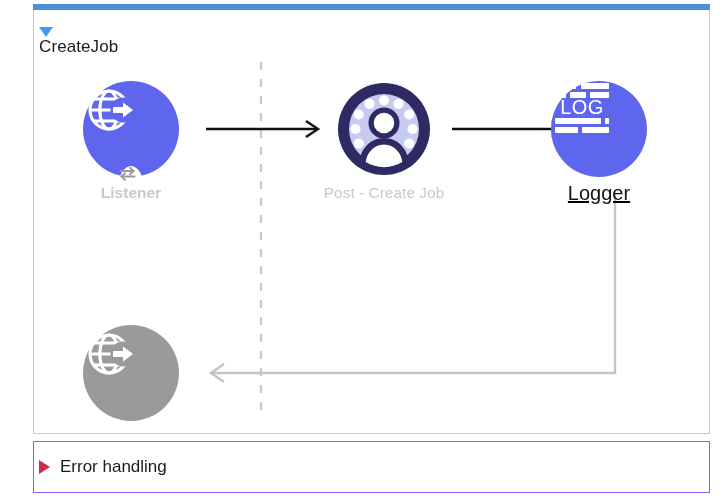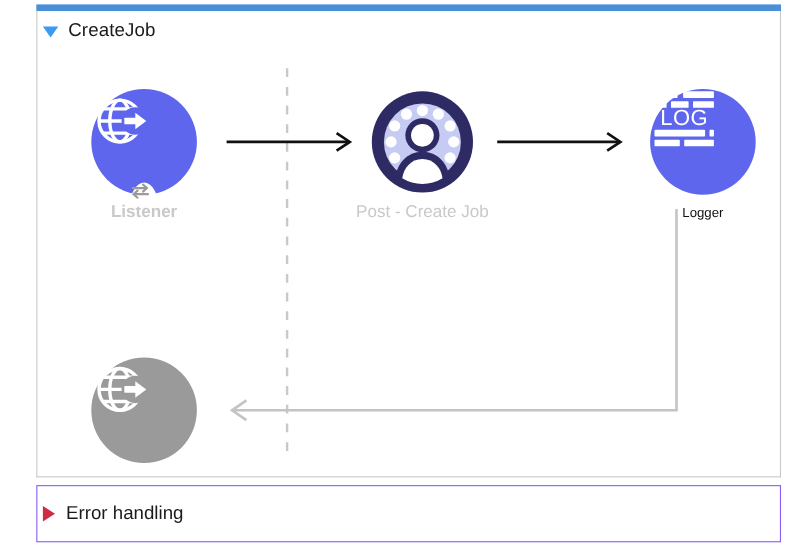--- a/index.html
+++ b/index.html
@@ -33,25 +33,25 @@
     height: 424px;
     box-sizing: border-box;
     border: 1px solid #c9c9c9;
     border-top: none;
     background: #ffffff;
   }
   
   .flow-header {
     position: absolute;
     left: 0;
-    top: 1px;
+    top: 15px;
     height: 34px;
     display: flex;
-    align-items: center;
     padding-left: 5px;
+    flex-direction: column;
   }
   .tri-down {
     width: 0; height: 0;
     border-left: 7px solid transparent;
     border-right: 7px solid transparent;
     border-top: 10px solid #3a9bf0;
     margin-right: 9px;
     margin-top: 2px;
   }
   .flow-title {
@@ -90,21 +90,21 @@
   .c-white { background: #ffffff; }
 
   .node-sub {
     font-size: 15.5px;
     color: #c9c9c9;
     margin-top: 6px;
     line-height: 19px;
     white-space: nowrap;
   }
   .node-name {
-    font-size: 12px;
+    font-size: 20px;
     color: #121212;
     margin-top: 1px;
     line-height: 21px;
     white-space: nowrap;
   }
   .badge-swap {
     position: absolute;
     left: 50%;
     transform: translateX(-50%);
     bottom: -11px;
@@ -222,21 +222,21 @@
               <circle cx="48" cy="42" r="15.5" fill="#2e2a63"></circle>
               <circle cx="48" cy="42" r="10.3" fill="#ffffff"></circle>
               <path d="M48 57 c-14 0 -23 11 -24.5 23 a46 46 0 0 0 49 0 C71 68 62 57 48 57 Z" fill="#2e2a63"></path>
               <path d="M48 63.5 c-10.4 0 -17.2 8.5 -18.3 17.6 a35 35 0 0 0 36.6 0 C65.2 72 58.4 63.5 48 63.5 Z" fill="#ffffff"></path>
             </g>
           </svg>
         </div>
         <div class="node-sub">Post - Create Job</div>
       </div>
 
-      <div class="node" style="left:530px; top:37px;">
+      <div class="node" style="left:490px; top:37px;text-decoration:underline;">
         <div class="node-circle c-blue">
           <svg width="62" height="58" viewBox="0 0 62 58">
             <g fill="#ffffff">
               <rect x="4" y="2" width="21" height="6" rx="0.8"></rect>
               <rect x="30" y="2" width="28" height="6" rx="0.8"></rect>
               <rect x="4" y="11" width="11" height="6" rx="0.8"></rect>
               <rect x="19" y="11" width="16" height="6" rx="0.8"></rect>
               <rect x="39" y="11" width="19" height="6" rx="0.8"></rect>
               <rect x="4" y="37" width="46" height="6" rx="0.8"></rect>
               <rect x="54" y="37" width="4" height="6" rx="0.8"></rect>

